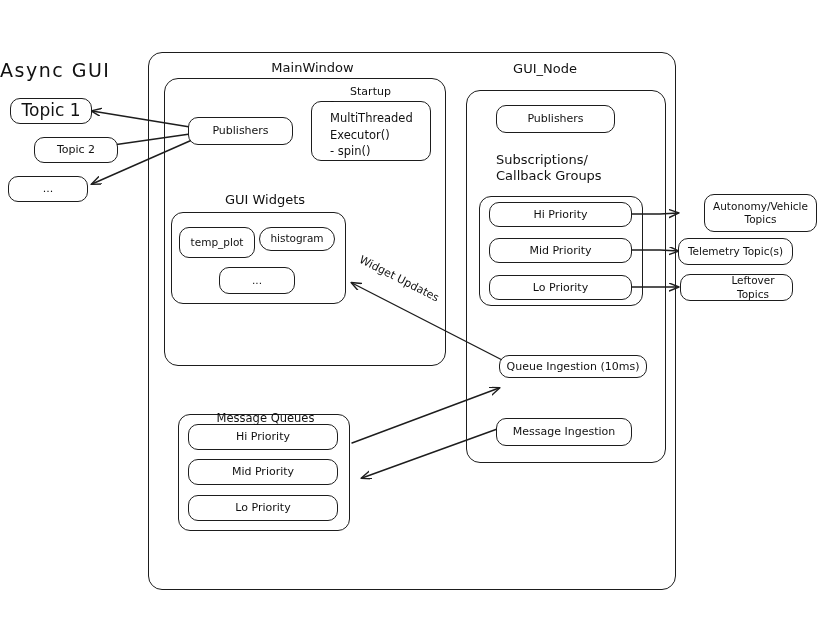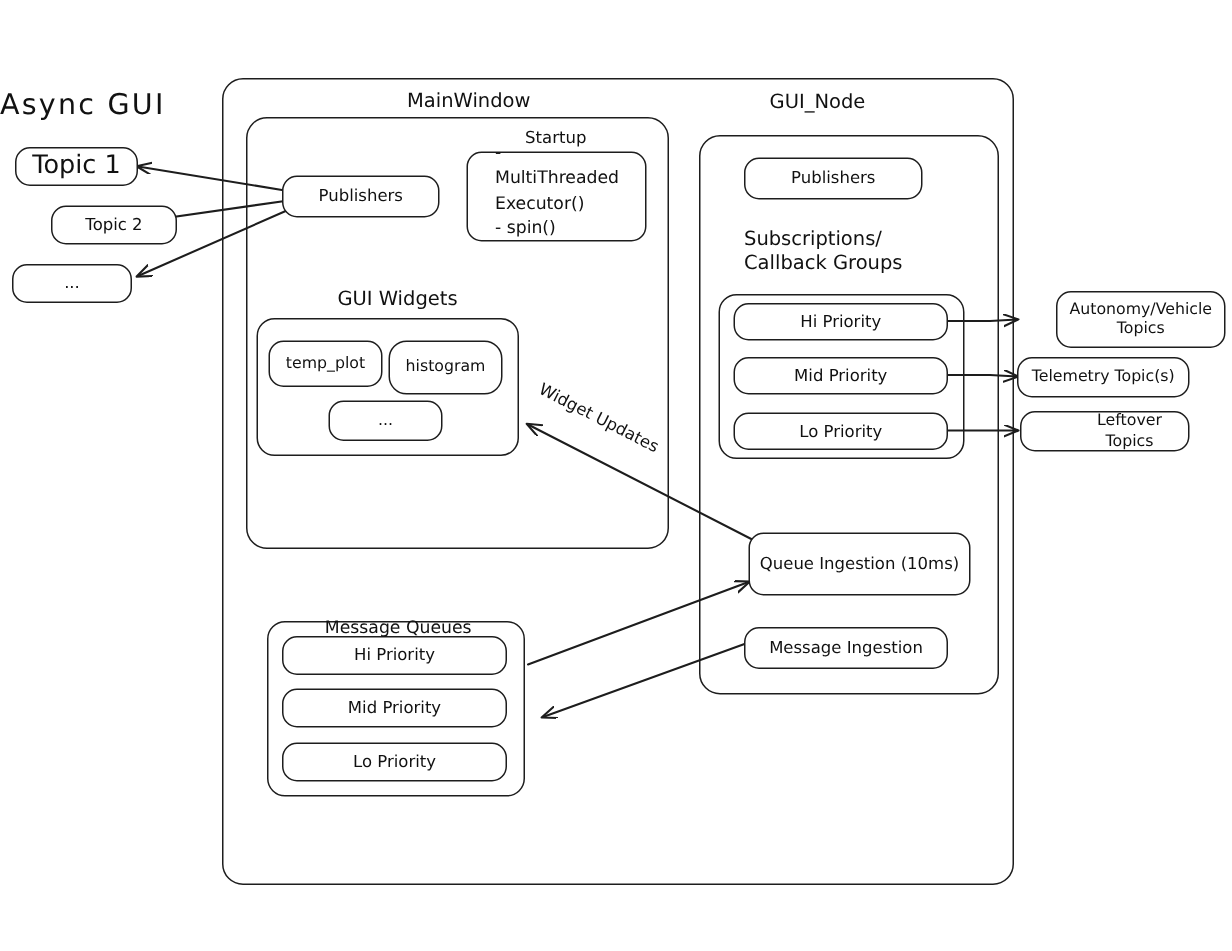--- a/index.html
+++ b/index.html
@@ -147,21 +147,21 @@
     <span class="multiline">- MultiThreaded
   Executor()
 - spin()</span>
   </div>
 
   <div class="label" style="left:185px; top:192px; width:160px; font-size:13px;">GUI Widgets</div>
   <div class="box container-box" style="left:171px; top:212px; width:175px; height:92px; border-radius:12px;"></div>
   <div class="box" style="left:179px; top:227px; width:76px; height:31px; font-size:10.5px;">
     <span>temp_plot</span>
   </div>
-  <div class="box" style="left:259px; top:227px; width:76px; height:36px; font-size:10.5px;border-radius:12px;">
+  <div class="box" style="left:259px; top:227px; width:76px; height:24px; font-size:10.5px;border-radius:12px;">
     <span>histogram</span>
   </div>
   <div class="box" style="left:219px; top:267px; width:76px; height:27px; font-size:10.5px;">
     <span>...</span>
   </div>
 
   <div class="label" style="left:183px; top:411px; width:165px; font-size:11.5px;">Message Queues</div>
   <div class="box container-box" style="left:178px; top:414px; width:172px; height:117px; border-radius:12px;"></div>
   <div class="box" style="left:188px; top:424px; width:150px; height:26px; font-size:11px;">
     <span>Hi Priority</span>
@@ -187,21 +187,21 @@
   <div class="box" style="left:489px; top:202px; width:143px; height:25px; font-size:11px;">
     <span>Hi Priority</span>
   </div>
   <div class="box" style="left:489px; top:238px; width:143px; height:25px; font-size:11px;">
     <span>Mid Priority</span>
   </div>
   <div class="box" style="left:489px; top:275px; width:143px; height:25px; font-size:11px;">
     <span>Lo Priority</span>
   </div>
 
-  <div class="box" style="left:499px; top:355px; width:148px; height:42px; font-size:11px;">
+  <div class="box" style="left:499px; top:355px; width:148px; height:23px; font-size:11px;">
     <span>Queue Ingestion (10ms)</span>
   </div>
   <div class="box" style="left:496px; top:418px; width:136px; height:28px; font-size:11px;">
     <span>Message Ingestion</span>
   </div>
 
   <div class="box" style="left:680px; top:194px; width:113px; height:38px; font-size:10.5px;margin-left:24px;">
     <span class="multiline">Autonomy/Vehicle
 Topics</span>
   </div>

